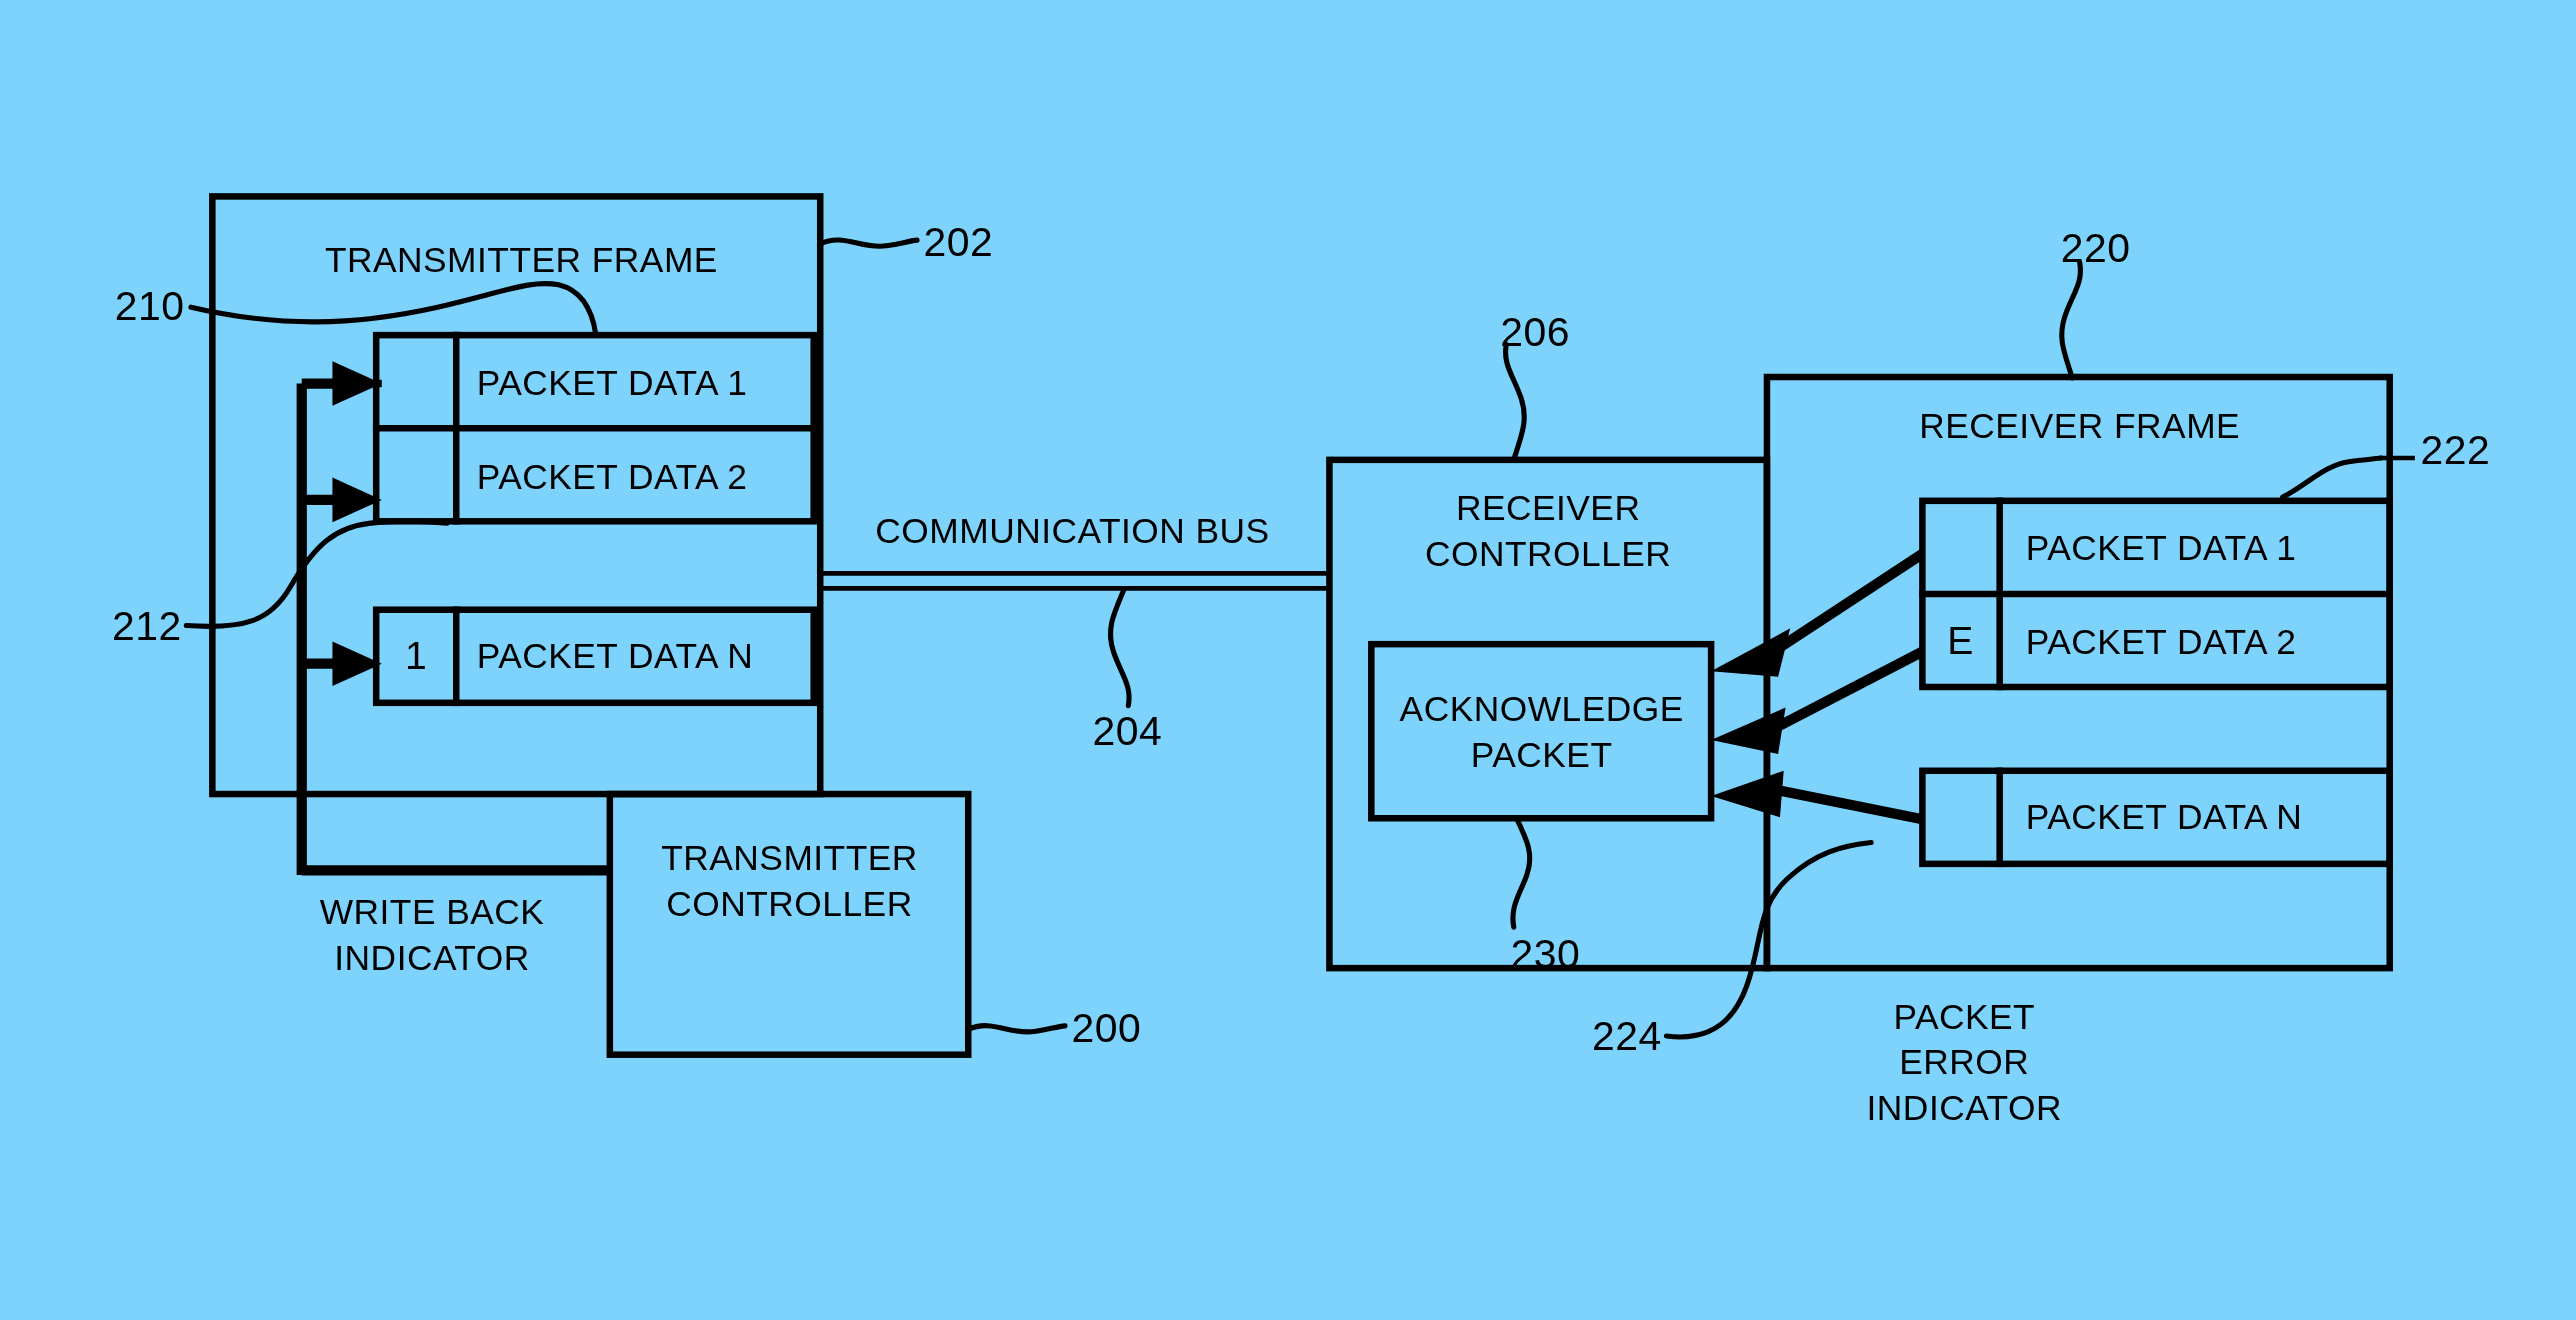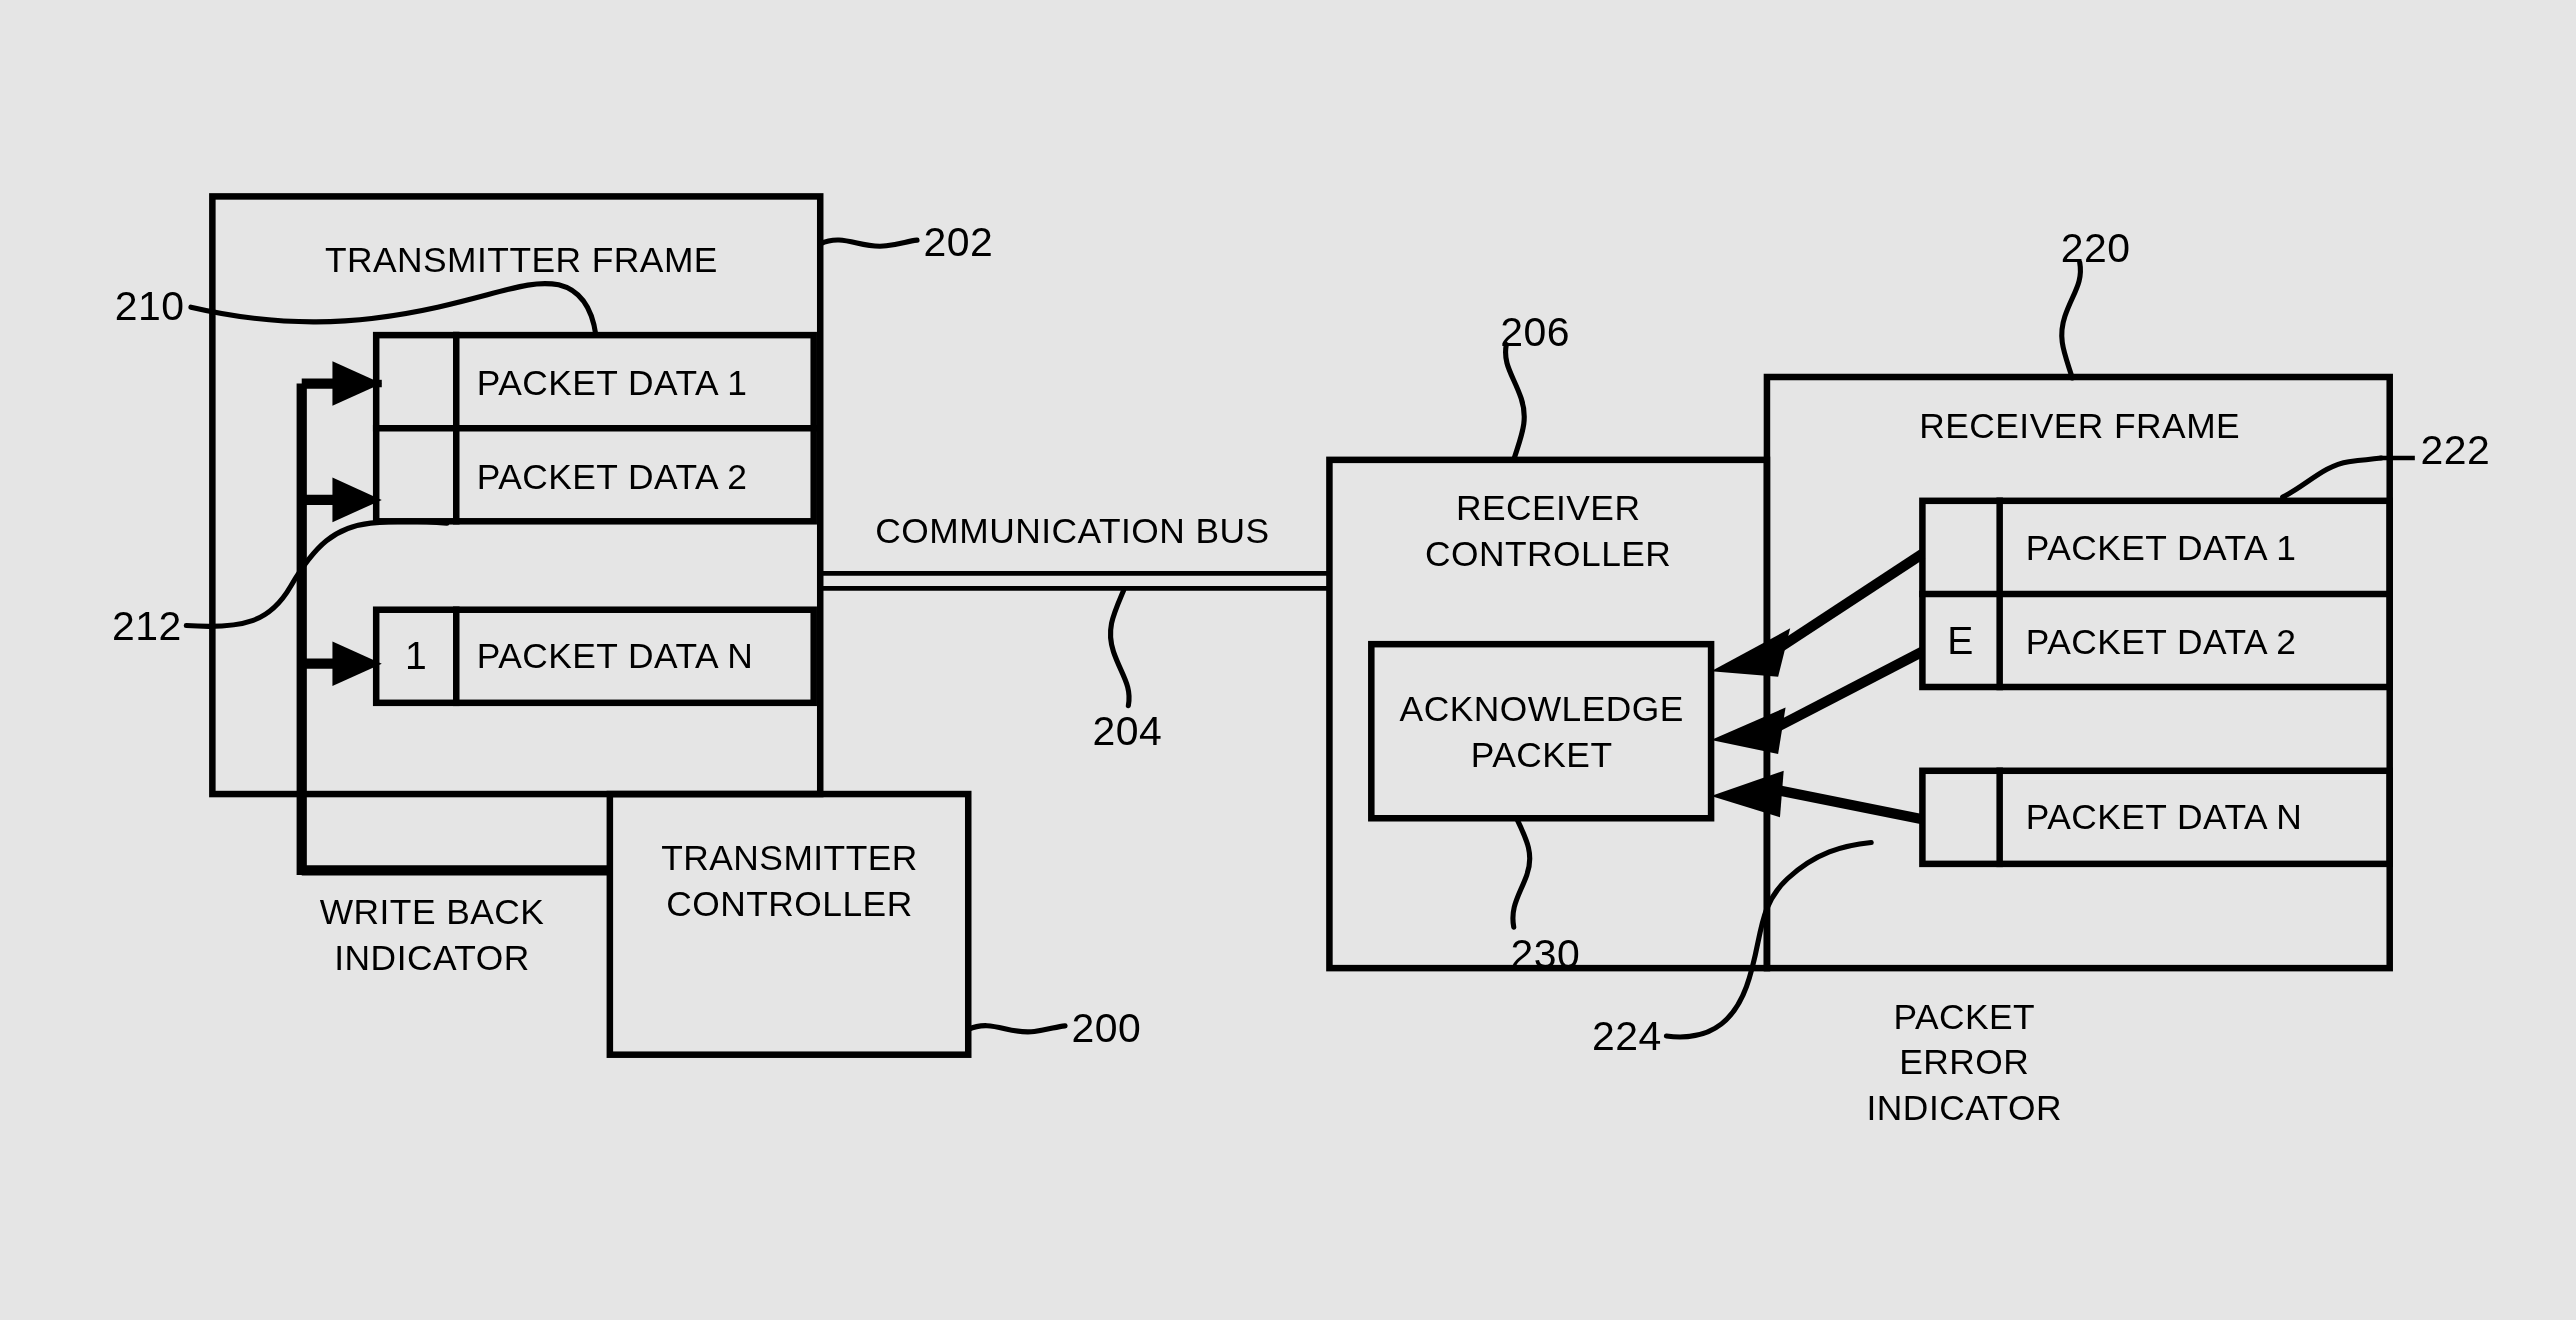--- a/index.html
+++ b/index.html
@@ -9,21 +9,21 @@
     background: #ffffff;
   }
   body {
     font-family: "Liberation Sans", sans-serif;
     color: #000000;
   }
   #figure-root {
     position: relative;
     width: 2576px;
     height: 1320px;
-    background: #e5e5e5;
+    background: #7dd3fc;
     overflow: hidden;
   }
   #figure-svg {
     position: absolute;
     left: 0;
     top: 0;
     width: 2576px;
     height: 1320px;
   }
   .dg-line {

